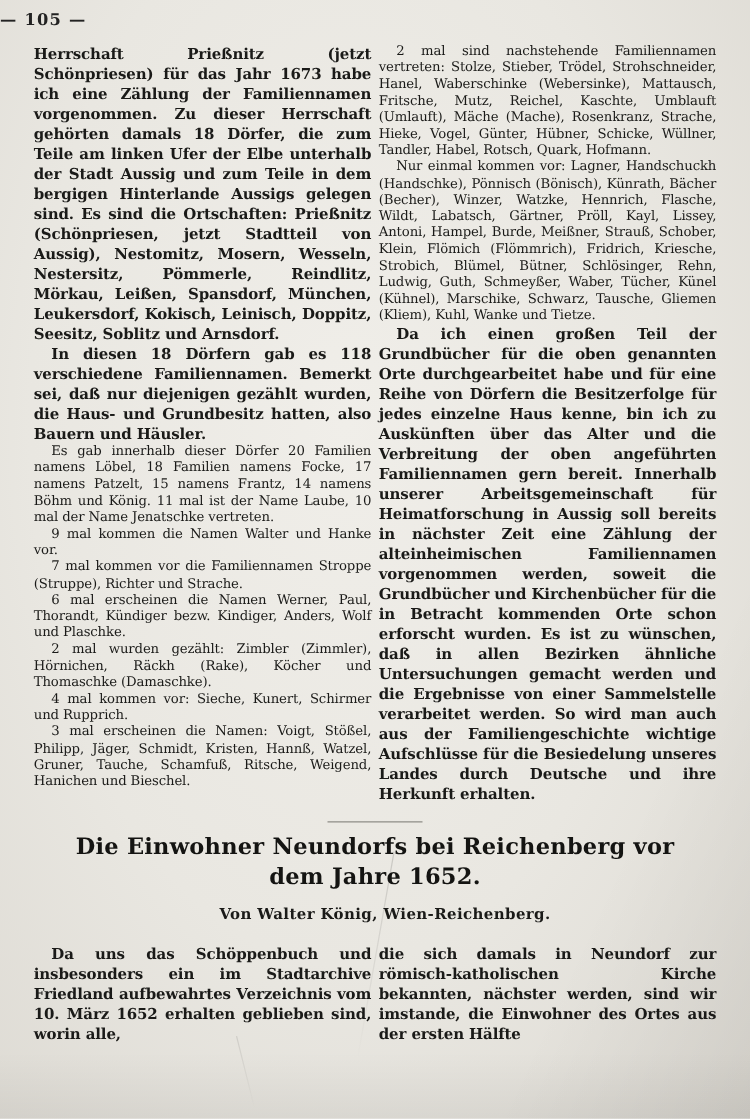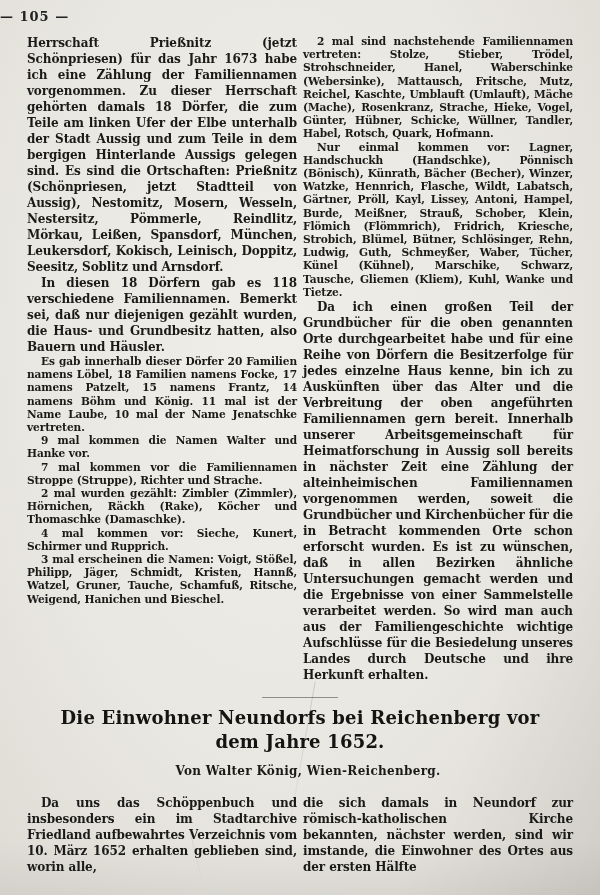--- a/index.html
+++ b/index.html
@@ -24,21 +24,21 @@
   }
   .page-number {
     text-align:left; padding-top:9px; font-size:13px; font-weight:bold;
     letter-spacing:1px; color:#222;
   }
   .columns { display:flex; gap:6px; padding:11px 27px 0 27px; }
   .col { flex:1; min-width:0; text-align:justify; }
   p { margin:0; text-indent:14px; }
   p.no-indent { text-indent:0; }
   .main { font-size:12px; line-height:16px; font-weight:bold; letter-spacing:-0.1px; }
-  .small p { font-size:10.6px; line-height:13.2px; font-weight:bold; letter-spacing:-0.1px; }
+  .small p { font-size:10.6px; line-height:13.2px; font-weight:normal; letter-spacing:-0.1px; }
   .divider {
     width:76px; height:1px; background:#8f8d88; margin:14px auto 6px auto;
   }
   .article-title {
     text-align:center; font-size:18px; line-height:24px; font-weight:bold;
     margin:8px auto 0 auto; max-width:520px; color:#141412; letter-spacing:0.2px;
   }
   .byline { text-align:center; font-size:12px; font-weight:bold; margin:10px 0 6px 0; }
   .byline-inner { letter-spacing:0.3px;margin-left:16px; }
 </style>
@@ -50,20 +50,21 @@
   <div class="page-number">— 105 —</div>
 
   <div class="columns">
     <div class="col">
       <p class="main no-indent">Herrschaft Prießnitz (jetzt Schönpriesen) für das Jahr 1673 habe ich eine Zählung der Familiennamen vorgenommen. Zu dieser Herrschaft gehörten damals 18 Dörfer, die zum Teile am linken Ufer der Elbe unterhalb der Stadt Aussig und zum Teile in dem bergigen Hinterlande Aussigs gelegen sind. Es sind die Ortschaften: Prießnitz (Schönpriesen, jetzt Stadtteil von Aussig), Nestomitz, Mosern, Wesseln, Nestersitz, Pömmerle, Reindlitz, Mörkau, Leißen, Spansdorf, München, Leukersdorf, Kokisch, Leinisch, Doppitz, Seesitz, Soblitz und Arnsdorf.</p>
       <p class="main">In diesen 18 Dörfern gab es 118 verschiedene Familiennamen. Bemerkt sei, daß nur diejenigen gezählt wurden, die Haus- und Grundbesitz hatten, also Bauern und Häusler.</p>
       <div class="small">
         <p>Es gab innerhalb dieser Dörfer 20 Familien namens Löbel, 18 Familien namens Focke, 17 namens Patzelt, 15 namens Frantz, 14 namens Böhm und König. 11 mal ist der Name Laube, 10 mal der Name Jenatschke vertreten.</p>
         <p>9 mal kommen die Namen Walter und Hanke vor.</p>
         <p>7 mal kommen vor die Familiennamen Stroppe (Struppe), Richter und Strache.</p>
+        <p>6 mal erscheinen die Namen Werner, Paul, Thorandt, Kündiger bezw. Kindiger, Anders, Wolf und Plaschke.</p>
         <p>2 mal wurden gezählt: Zimbler (Zimmler), Hörnichen, Räckh (Rake), Köcher und Thomaschke (Damaschke).</p>
         <p>4 mal kommen vor: Sieche, Kunert, Schirmer und Rupprich.</p>
         <p>3 mal erscheinen die Namen: Voigt, Stößel, Philipp, Jäger, Schmidt, Kristen, Hannß, Watzel, Gruner, Tauche, Schamfuß, Ritsche, Weigend, Hanichen und Bieschel.</p>
       </div>
     </div>
     <div class="col">
       <div class="small">
         <p>2 mal sind nachstehende Familiennamen vertreten: Stolze, Stieber, Trödel, Strohschneider, Hanel, Waberschinke (Webersinke), Mattausch, Fritsche, Mutz, Reichel, Kaschte, Umblauft (Umlauft), Mäche (Mache), Rosenkranz, Strache, Hieke, Vogel, Günter, Hübner, Schicke, Wüllner, Tandler, Habel, Rotsch, Quark, Hofmann.</p>
         <p>Nur einmal kommen vor: Lagner, Handschuckh (Handschke), Pönnisch (Bönisch), Künrath, Bächer (Becher), Winzer, Watzke, Hennrich, Flasche, Wildt, Labatsch, Gärtner, Pröll, Kayl, Lissey, Antoni, Hampel, Burde, Meißner, Strauß, Schober, Klein, Flömich (Flömmrich), Fridrich, Kriesche, Strobich, Blümel, Bütner, Schlösinger, Rehn, Ludwig, Guth, Schmeyßer, Waber, Tücher, Künel (Kühnel), Marschike, Schwarz, Tausche, Gliemen (Kliem), Kuhl, Wanke und Tietze.</p>
       </div>

